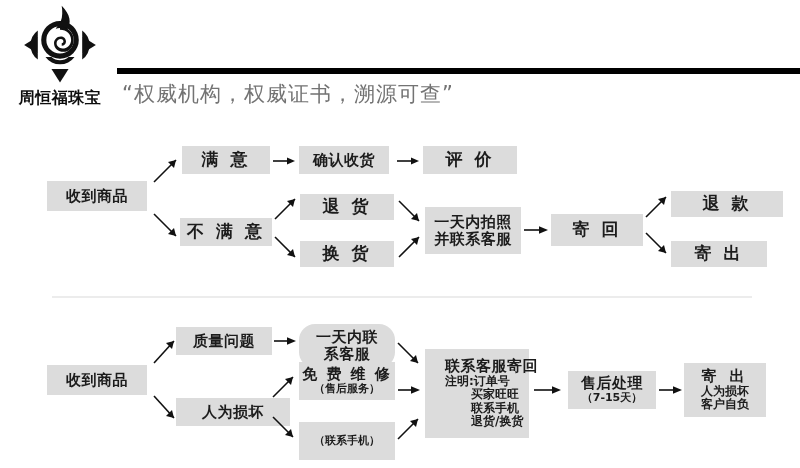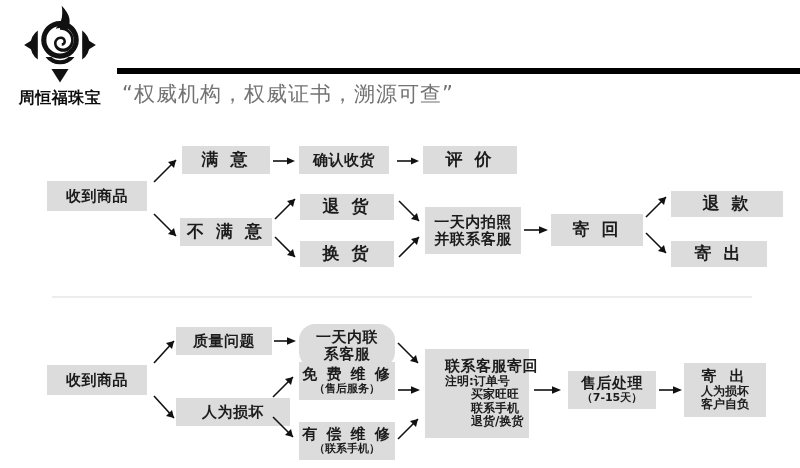--- a/index.html
+++ b/index.html
@@ -300,21 +300,20 @@
     <div class="node" style="left:176px; top:398px; width:114px; height:28px;">
       <span class="ln t-main-tight">人为损坏</span>
     </div>
 
     <div class="node" style="left:299px; top:362px; width:96px; height:38px;">
       <span class="ln t-main-tight" style="letter-spacing:2px;">免 费 维 修</span>
       <span class="ln t-sub">（售后服务）</span>
     </div>
 
     <div class="node" style="left:299px; top:422px; width:96px; height:38px;">
-      <span class="ln t-main-tight" style="letter-spacing:2px;">有 偿 维 修</span>
       <span class="ln t-sub">（联系手机）</span>
     </div>
 
     <div class="node align-left" style="left:425px; top:349px; width:104px; height:89px;">
       <span class="ln t-main-tight">联系客服寄回</span>
       <span class="ln t-small">注明:订单号</span>
       <span class="ln t-small indent">买家旺旺</span>
       <span class="ln t-small indent">联系手机</span>
       <span class="ln t-small indent">退货/换货</span>
     </div>

